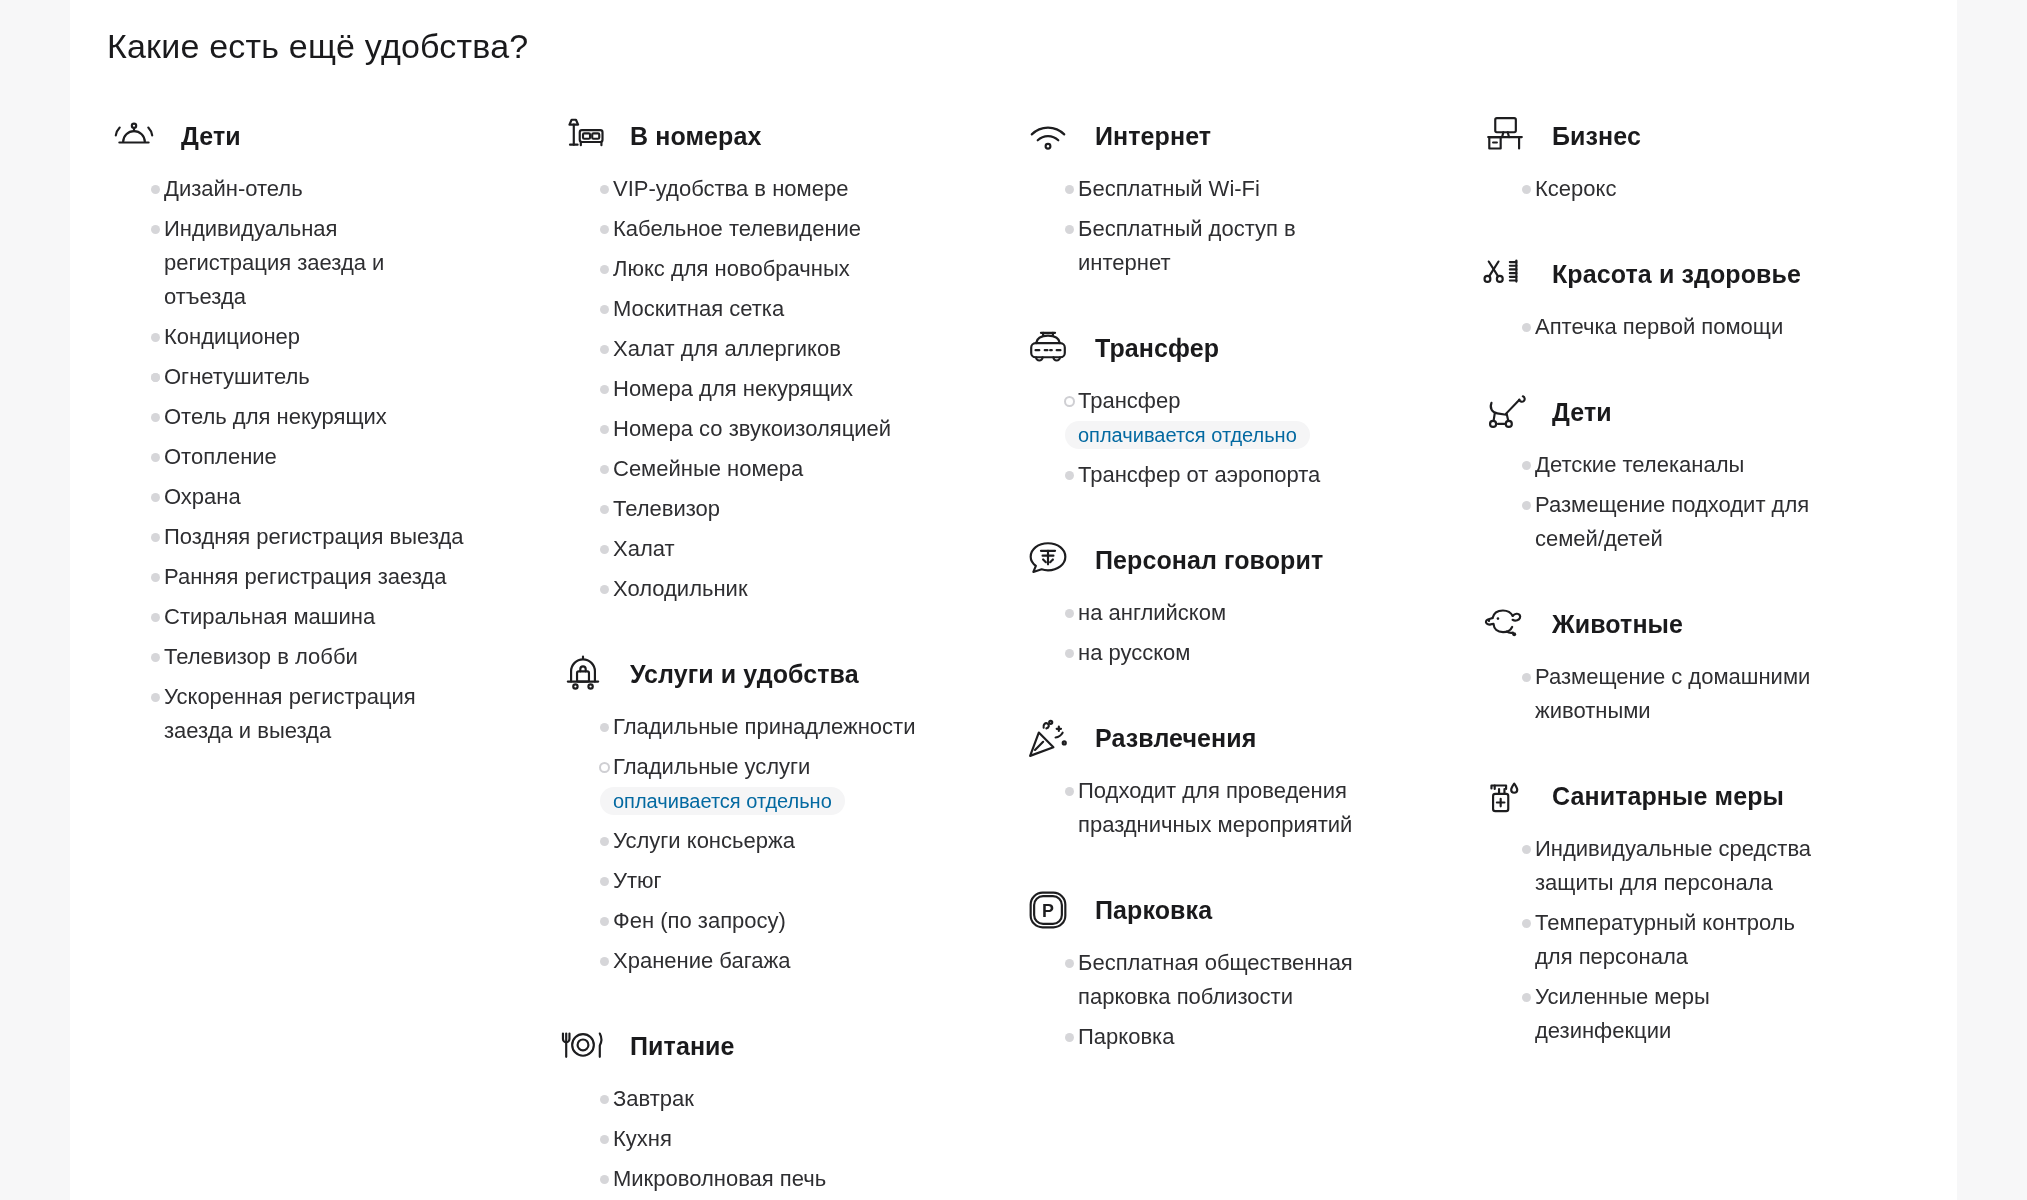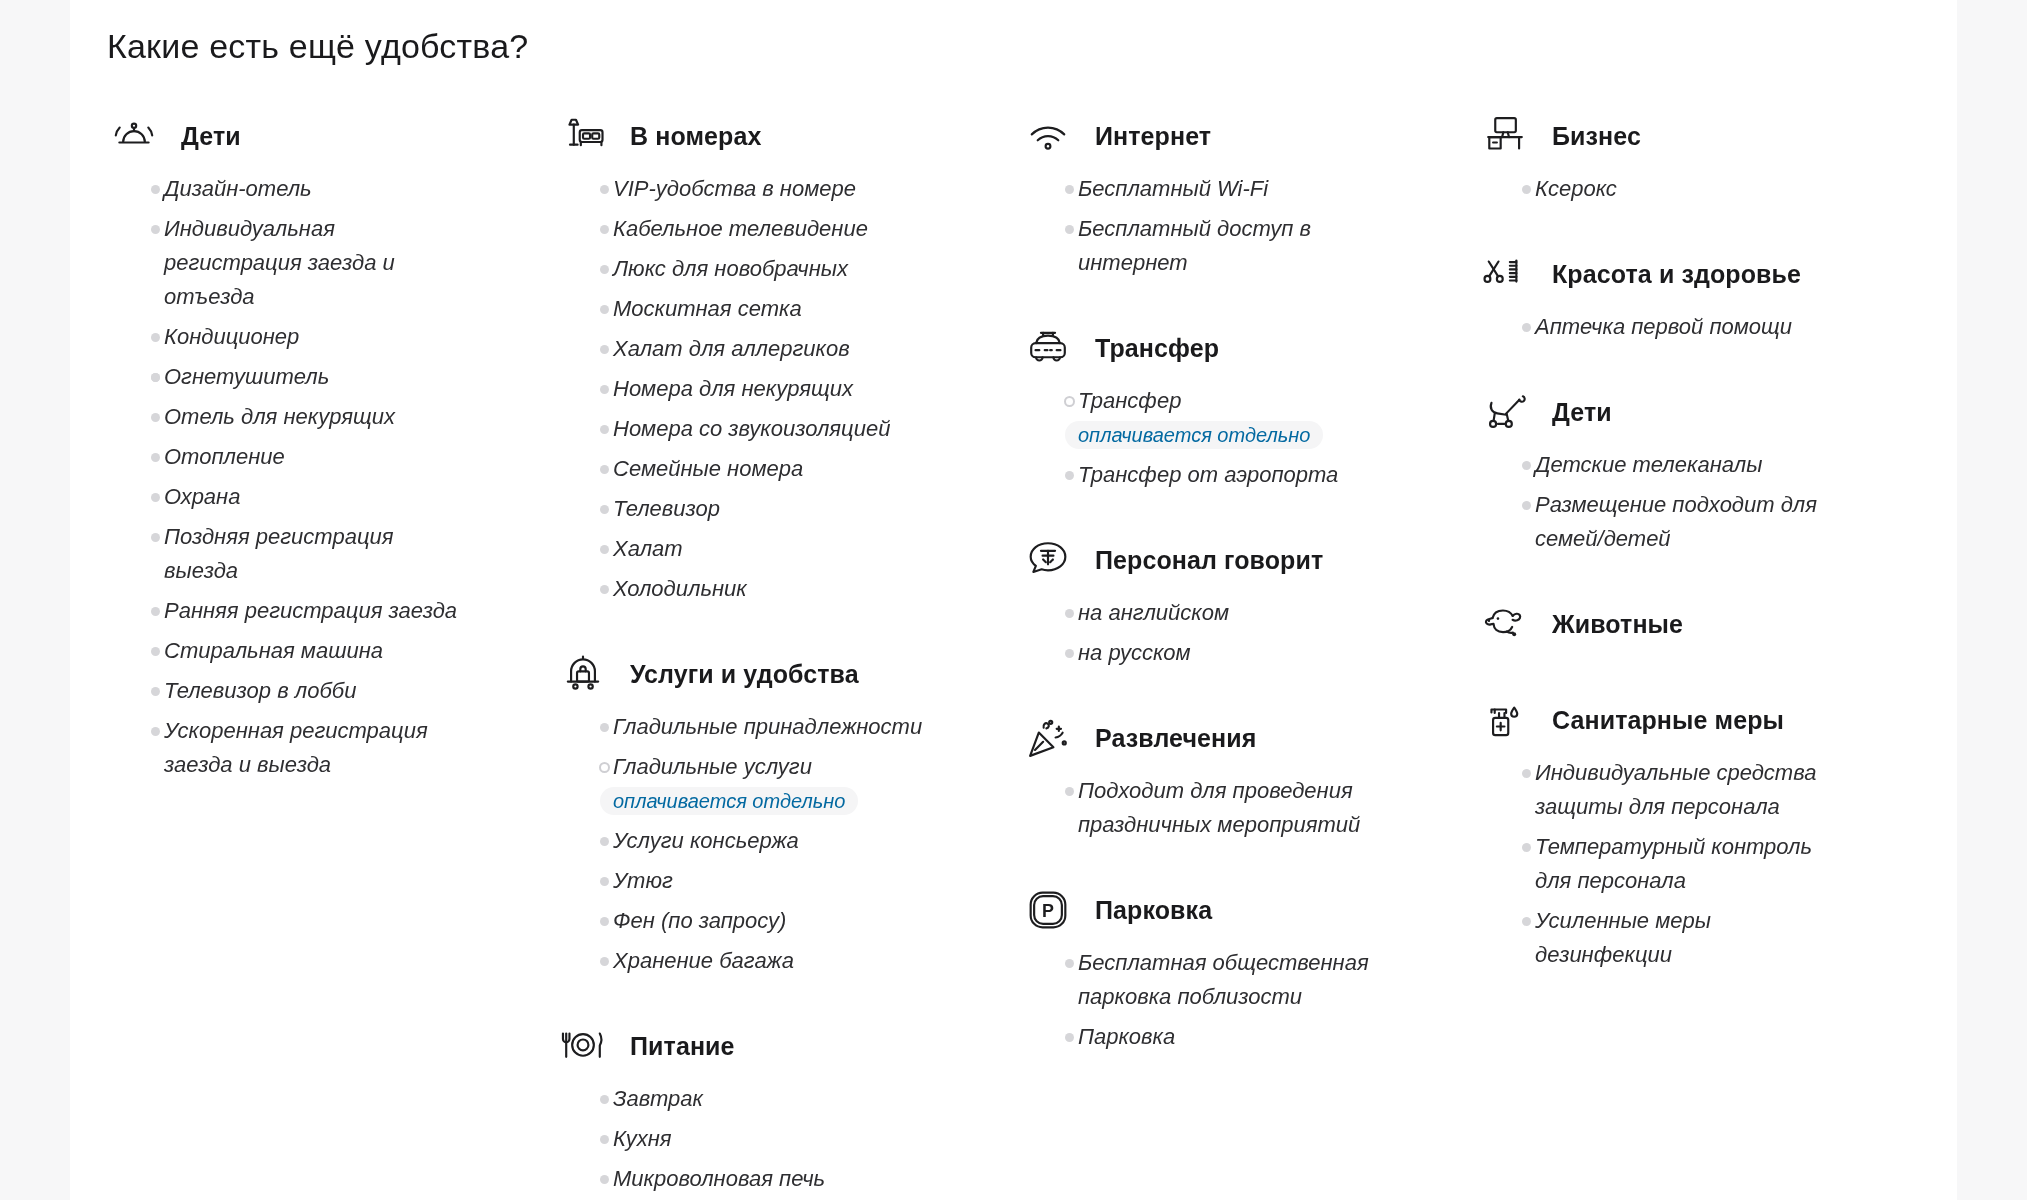--- a/index.html
+++ b/index.html
@@ -20,21 +20,21 @@
   #columns{display:grid;grid-template-columns:449px 465px 457px 430px;align-items:start}
   .col{min-width:0}
   .sec{margin:0 0 40px 0}
   .sec-head{display:flex;align-items:center;gap:20px;height:56px;margin-bottom:8px}
   .sec-icon{width:54px;height:54px;flex:0 0 auto;display:flex;align-items:center;justify-content:center}
   .sec-icon svg{display:block}
   .sec-title{font-size:25px;font-weight:600;letter-spacing:.1px;color:#1a1a1c;margin:0}
   .items{list-style:none;margin:0;padding:0}
   .item{
     position:relative;padding-left:57px;margin:0 0 6px 0;
-    font-size:22px;line-height:34px;color:#2e2e31;font-style:italic;
+    font-size:22px;line-height:34px;color:#2e2e31;
   }
   .bullet{
     position:absolute;left:44px;top:13px;width:9px;height:9px;border-radius:50%;
     background:#d6d6d9;
   }
   .bullet.hollow{
     box-sizing:border-box;width:11px;height:11px;left:43px;top:12px;
     background:#ffffff;border:2px solid #cfcfd3;
   }
   .item-body{display:block}
@@ -460,20 +460,26 @@
                 <path d="M31 16.5c2.3-2.3 5.2-2.6 6.5-.8 1.2 1.7.2 3.9-2.2 4.8-1.5.55-3 .4-4.3-.4"></path>
                 <path d="M12.5 18.5l-4.3 1.4c-1.8.6-2.4 2.5-1.1 3.7 1 .9 2.3 1.1 3.7.8l2.6-.6c.3 4.8 3.7 7.7 8.8 7.7 4 0 7-1.8 8.4-4.8"></path>
                 <circle cx="9.2" cy="21" r="1.1" fill="#1d1d1f" stroke="none"></circle>
                 <circle cx="17.5" cy="19" r="1.2" fill="#1d1d1f" stroke="none"></circle>
                 <path d="M25.5 31c1.8 1.1 3.8 1.4 5.8 1"></path>
                 <circle cx="32.5" cy="33.5" r="1.8" fill="#1d1d1f" stroke="none"></circle>
               </svg>
             </span>
             <h2 class="sec-title">Животные</h2>
           </div>
+          <ul class="items">
+            <li class="item">
+              <span class="bullet"></span>
+              <div class="item-body"><span>Размещение с домашними животными</span></div>
+            </li>
+          </ul>
         </section>
         <section class="sec">
           <div class="sec-head">
             <span class="sec-icon">
               <svg width="52" height="52" viewBox="0 0 48 48" fill="none" stroke="#1d1d1f" stroke-width="2" stroke-linecap="round" stroke-linejoin="round">
                 <path d="M14.5 17.5v-3.2h10.5v3.2"></path>
                 <path d="M14.5 14.3h-3v2.8"></path>
                 <path d="M18.5 17.5V22M23.5 17.5V22"></path>
                 <rect x="13" y="22" width="14" height="16" rx="2"></rect>
                 <path d="M20 26.5v7M16.5 30h7"></path>

